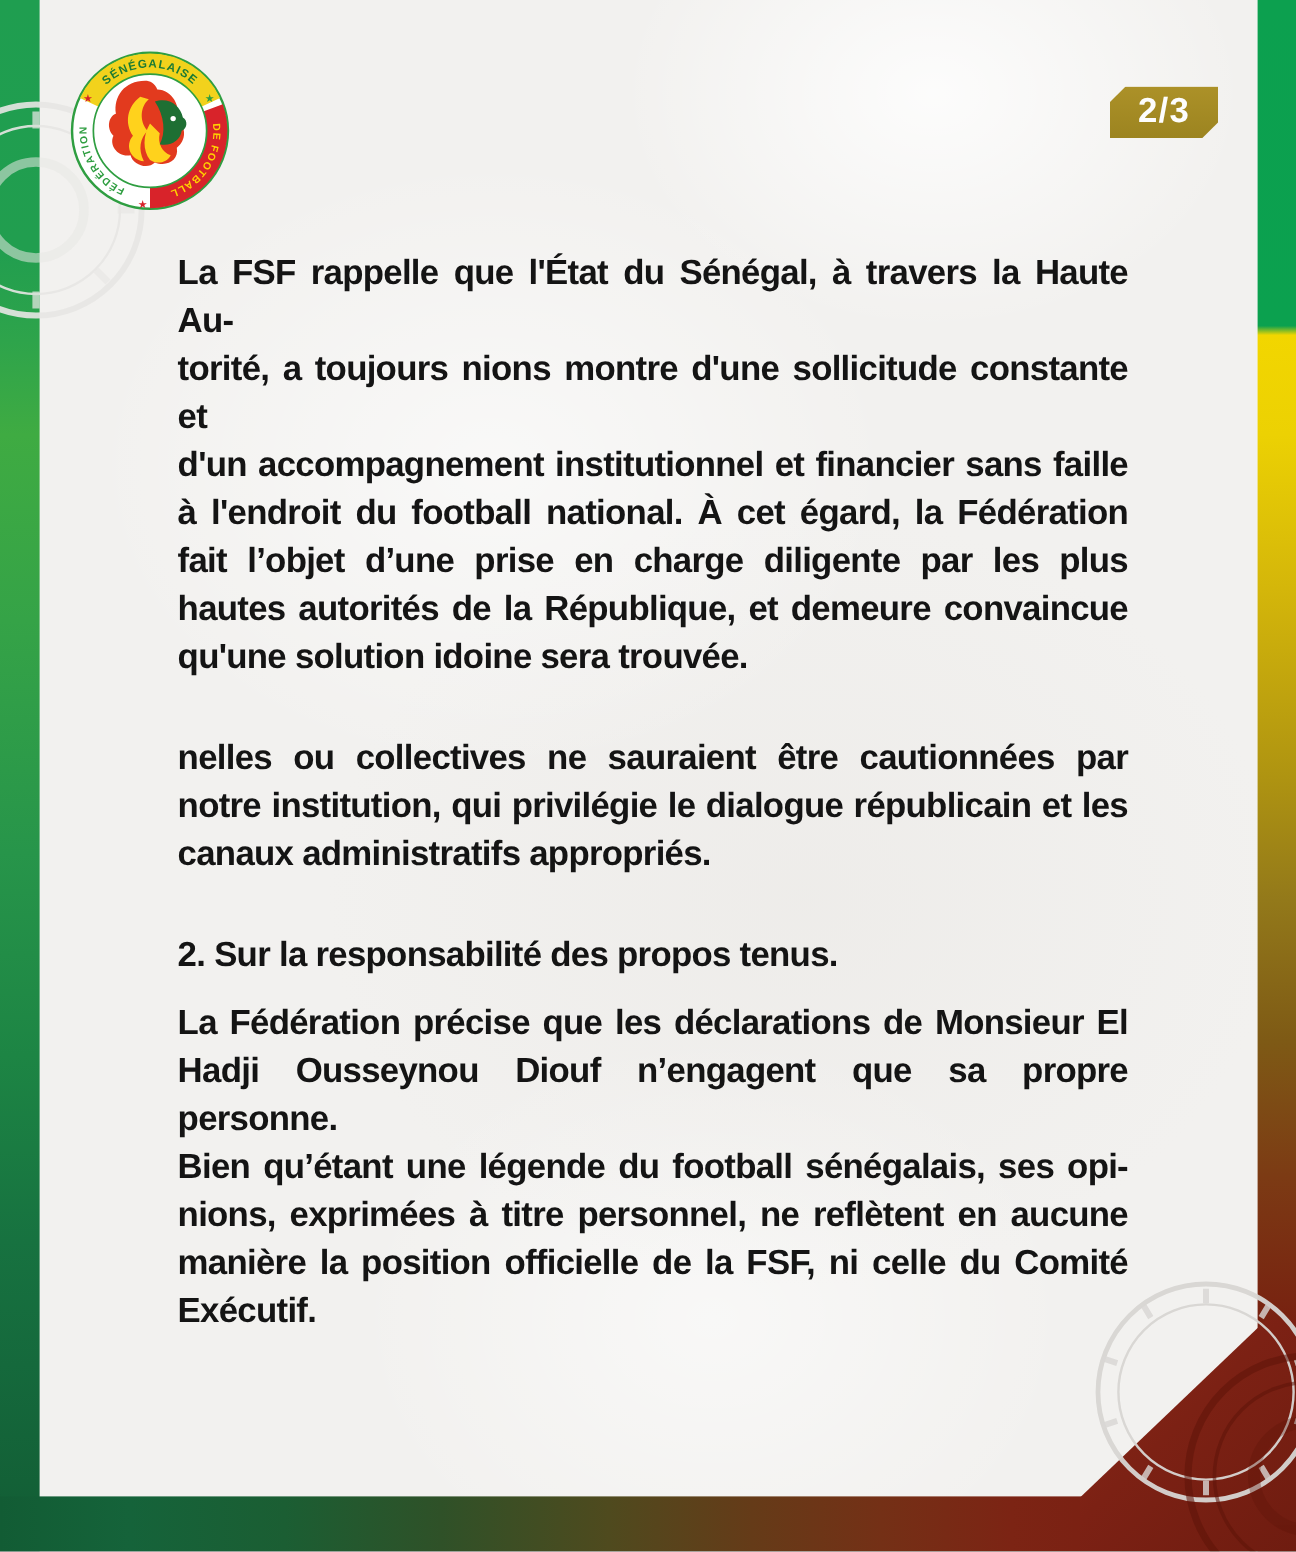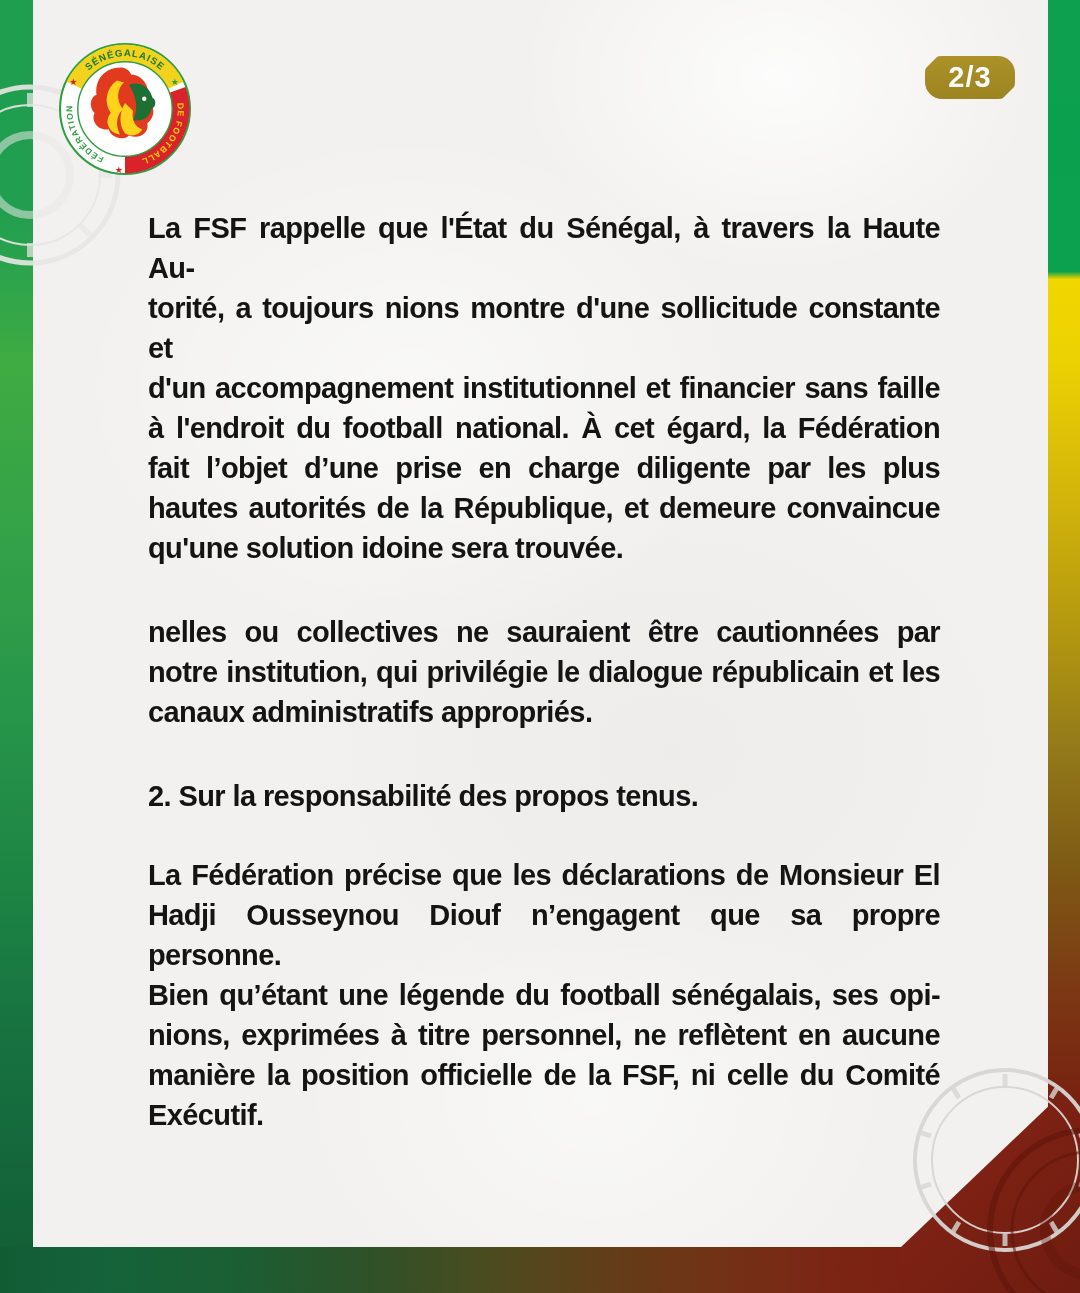--- a/index.html
+++ b/index.html
@@ -34,36 +34,36 @@
       #4f4a1e 47%, #653b18 58%, #743016 68%, #7c2414 78%,
       #7a1f12 88%, #6f1a0e 100%);
   }
   .corner-red{
     position:absolute;left:900px;top:1100px;width:180px;height:193px;z-index:5;
     clip-path:polygon(155px 0, 180px 0, 180px 193px, 0 193px, 0 148px);
     background:linear-gradient(135deg,#8c2a18 0%,#7c2114 45%,#6f1c10 100%);
   }
   .seal{position:absolute;z-index:6;pointer-events:none;}
   .badge{
-    position:absolute;left:925px;top:56px;width:90px;height:43px;z-index:7;
+    position:absolute;left:925px;top:72px;width:90px;height:43px;z-index:7;
     clip-path:polygon(13px 0, 100% 0, 100% calc(100% - 13px), calc(100% - 13px) 100%, 0 100%, 0 13px);
     background:linear-gradient(180deg,#ac9128,#9c8420);
-    display:flex;align-items:center;justify-content:center;border-radius:17px;
+    display:flex;align-items:center;justify-content:center;
   }
   .badge span{
     color:#fdfdfd;font-weight:800;font-size:29px;letter-spacing:1px;line-height:1;
   }
   .logo{position:absolute;left:58px;top:42px;width:134px;height:134px;z-index:7;}
   .textblock{
     position:absolute;left:148px;top:208px;width:792px;z-index:6;
     color:#141414;font-weight:700;
   }
   .para{margin:0 0 44px 0;}
   .para:last-child{margin-bottom:16px;}
-  .heading{margin-bottom:39px;}
+  .heading{margin-bottom:17px;}
   .line{
     font-size:29px;line-height:40px;letter-spacing:-0.6px;
     text-align:justify;text-align-last:justify;white-space:normal;
   }
   .line.last{text-align-last:left;}
 </style>
 </head>
 <body>
 
 <div class="page">

